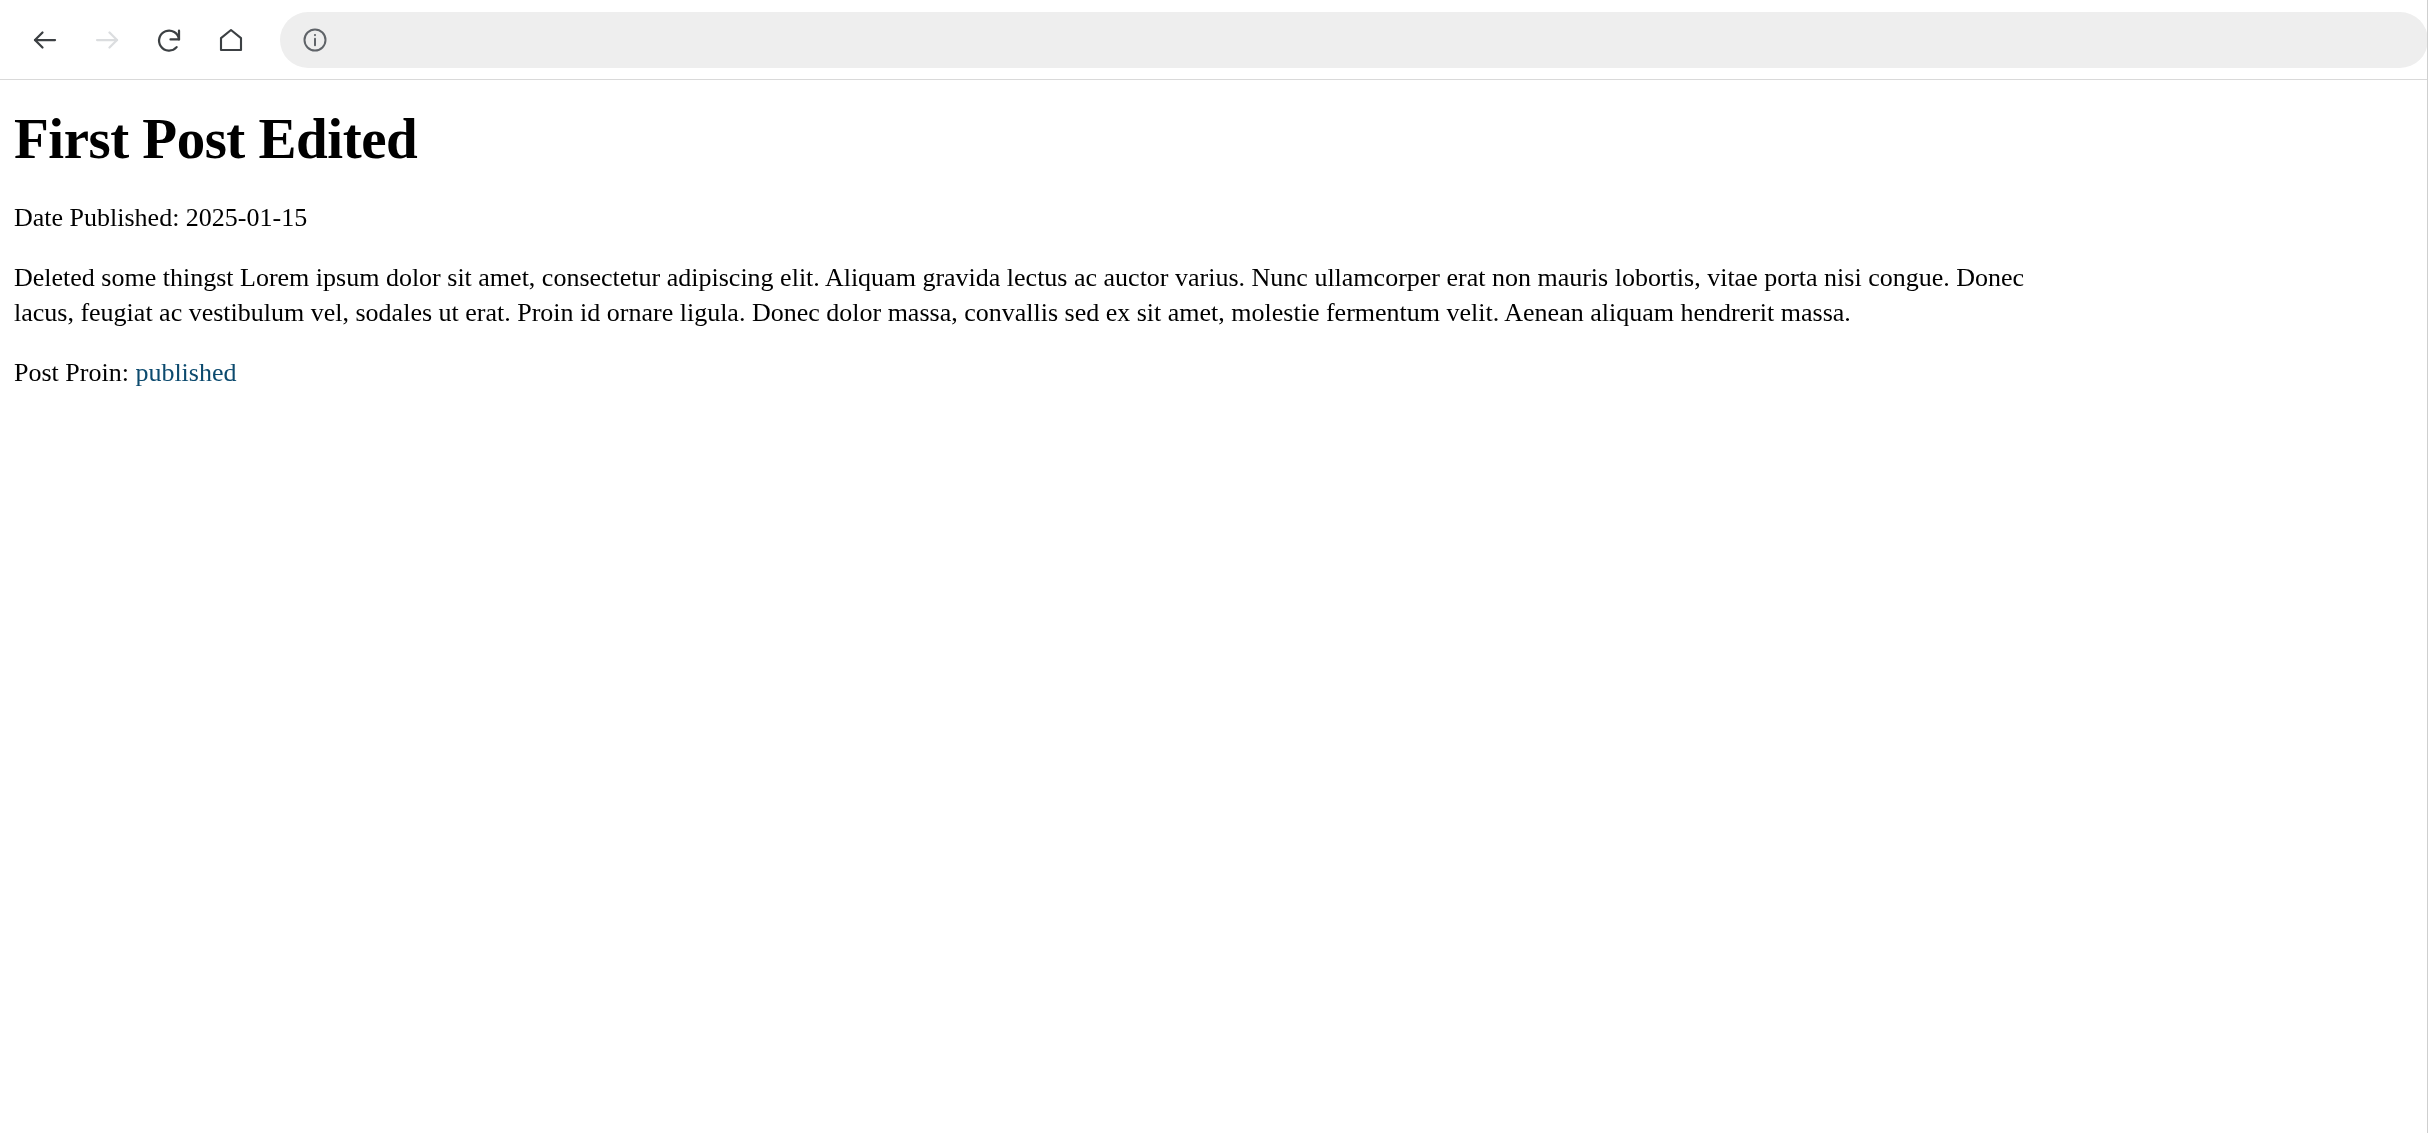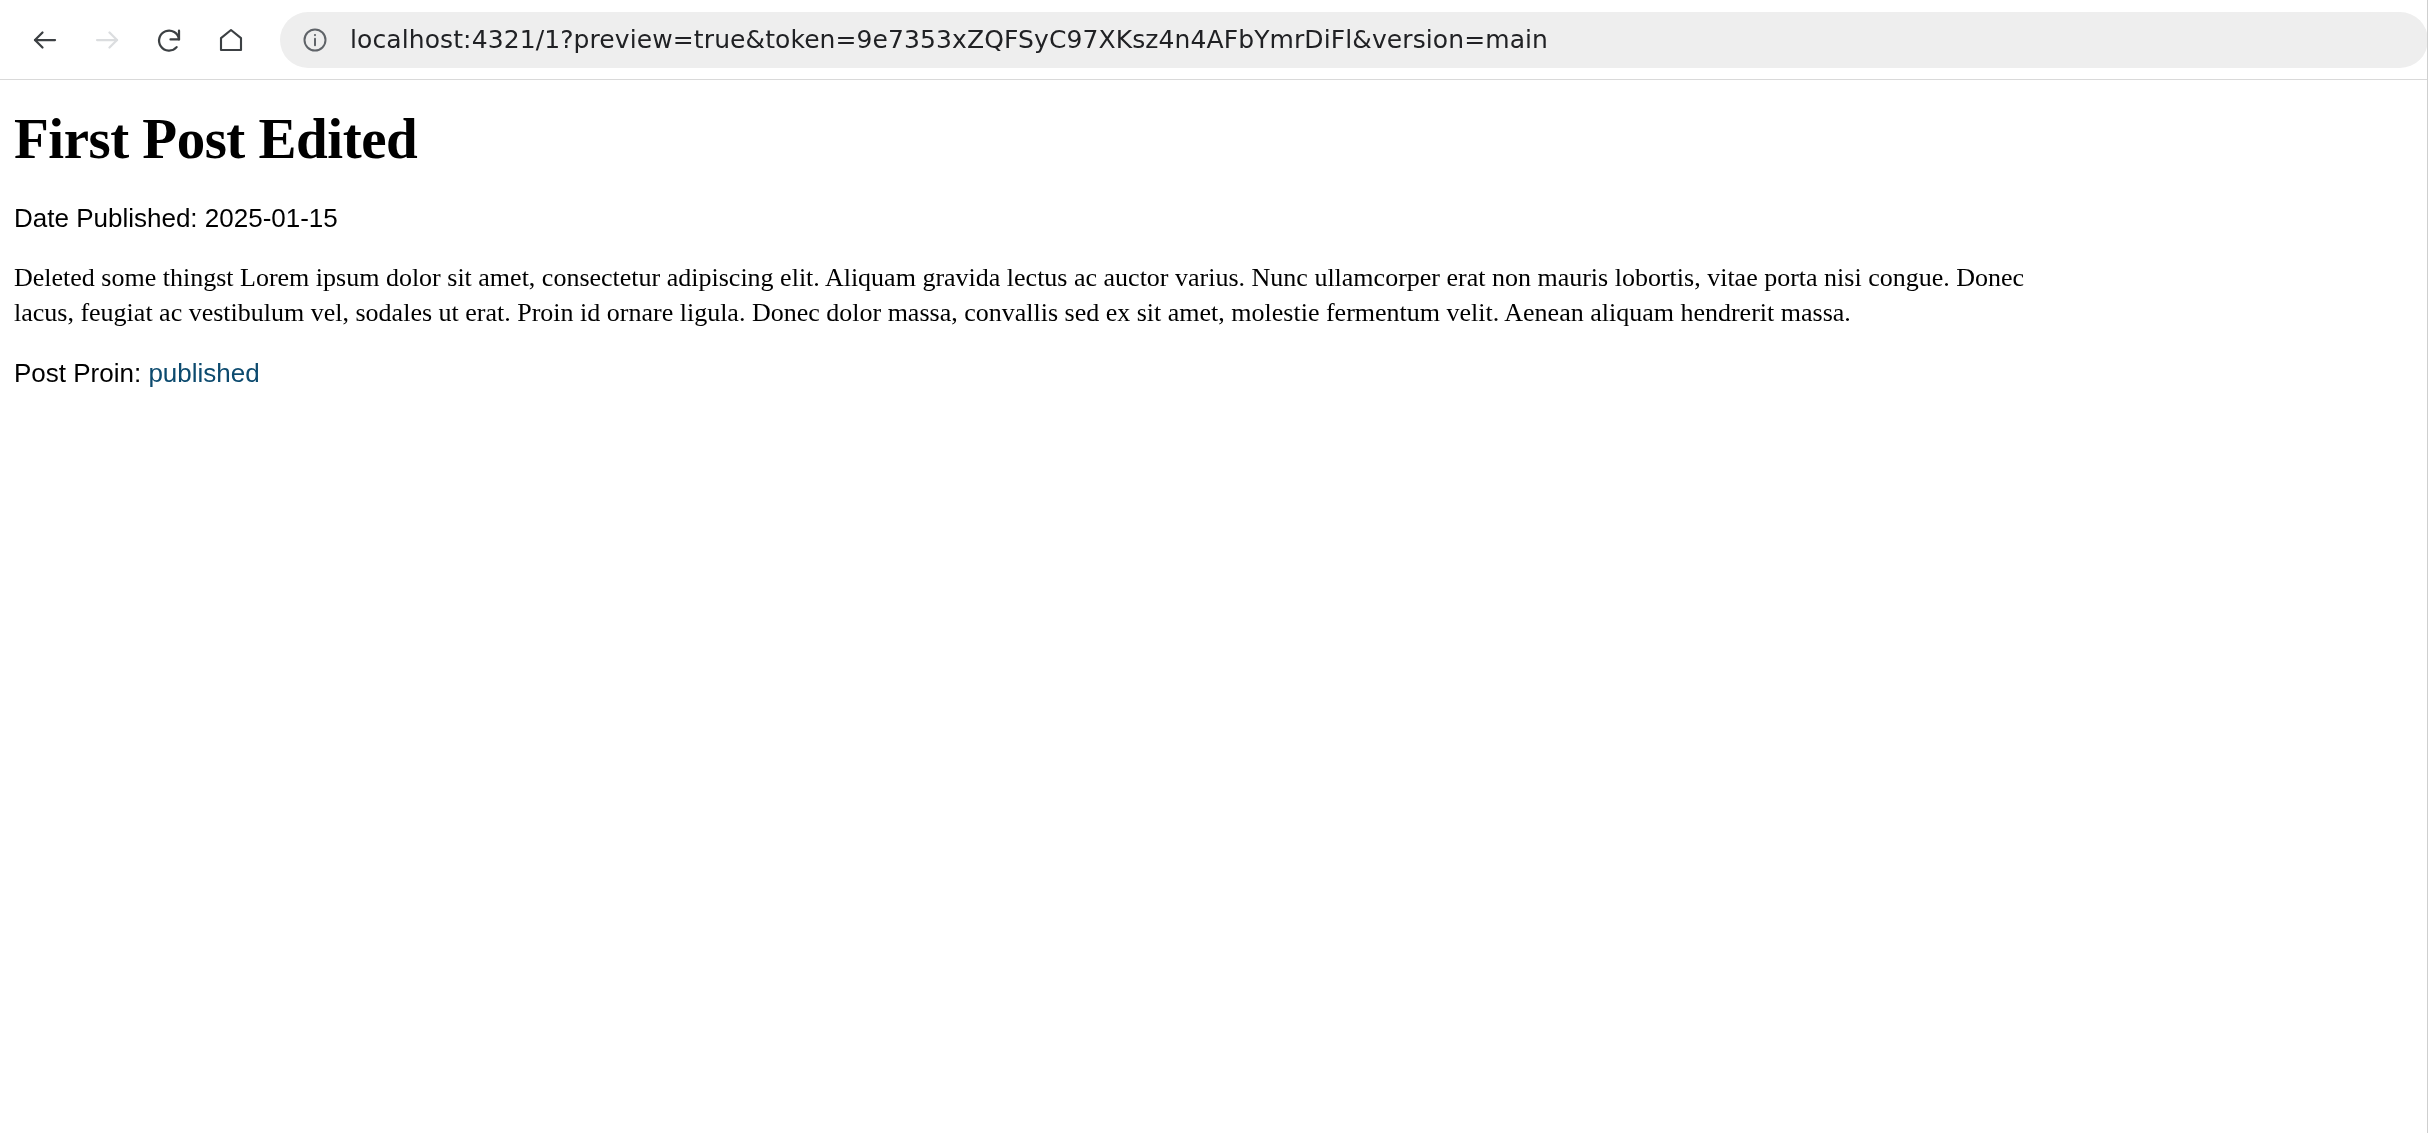--- a/index.html
+++ b/index.html
@@ -98,21 +98,21 @@
   h1.post-title {
     font-family: "Liberation Serif", serif;
     font-size: 57px;
     font-weight: bold;
     color: #000000;
     margin: 28px 0 30px 0;
     line-height: 1.1;
     letter-spacing: -0.5px;
   }
   p.meta, p.body-text, p.status-line {
-    font-family: Liberation Sans, sans-serif;
+    font-family: Liberation Serif, serif;
     font-size: 26px;
     color: #000000;
     margin: 0 0 26px 0;
     line-height: 1.33;
   }
   .status-value {
     color: #0c4a6e;
   }
   .body-wrap {
     margin: 0 0 26px 0;
@@ -182,21 +182,20 @@
   </div>
 
   <div class="omnibox">
     <span class="info-icon">
       <svg width="28" height="28" viewBox="0 0 24 24" fill="none" stroke="#5f6368" stroke-width="1.7" stroke-linecap="round" stroke-linejoin="round">
         <circle cx="12" cy="12" r="9"></circle>
         <line x1="12" y1="11" x2="12" y2="16.5"></line>
         <circle cx="12" cy="7.8" r="0.9" fill="#5f6368" stroke="none"></circle>
       </svg>
     </span>
-    <span class="url-text">localhost:4321/1?preview=true&amp;token=9e7353xZQFSyC97XKsz4n4AFbYmrDiFl&amp;version=main</span>
   </div>
   <div class="chrome-right-edge"></div>
 </div>
 
 <div class="page">
   <div class="content">
 
     <h1 class="post-title">First Post Edited</h1>
 
     <p class="meta">Date Published: 2025-01-15</p>

